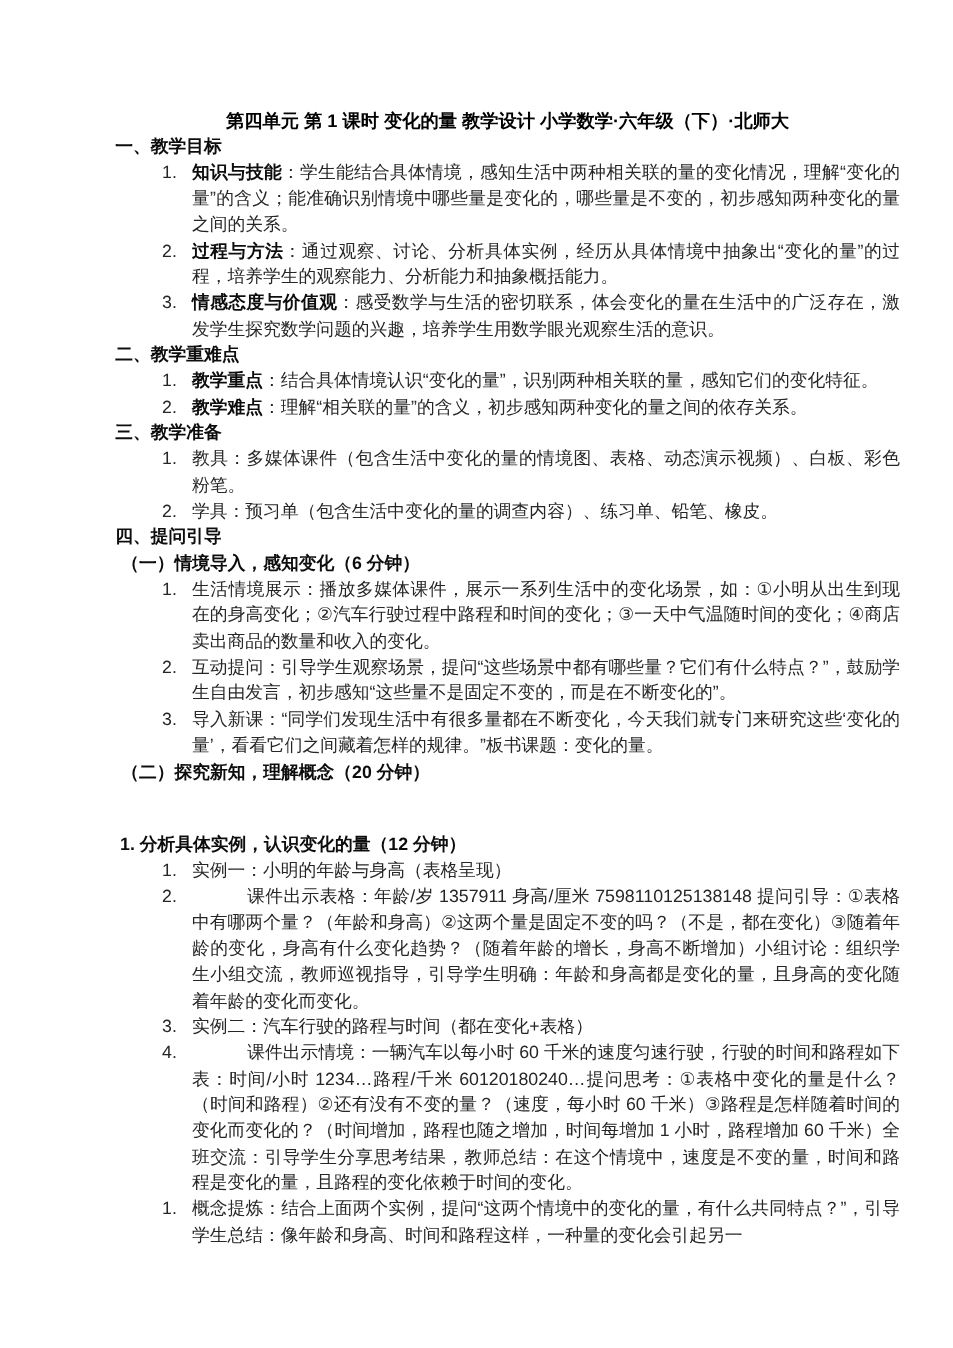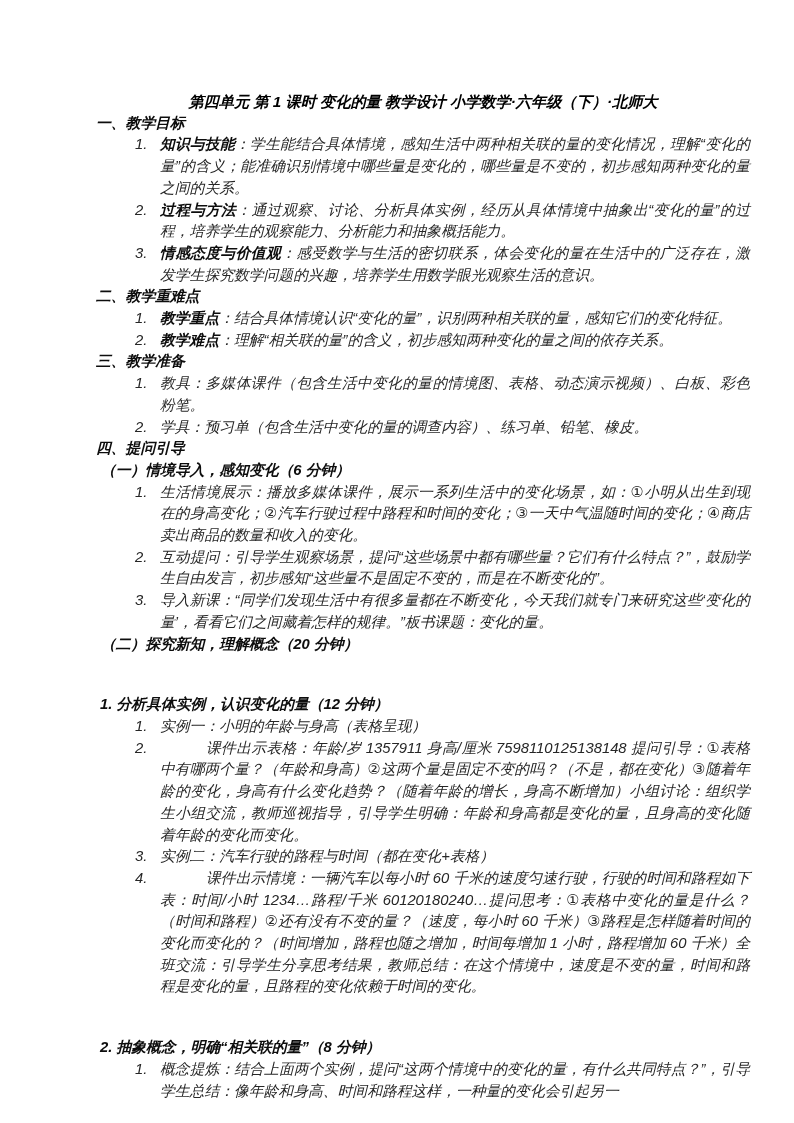--- a/index.html
+++ b/index.html
@@ -6,21 +6,20 @@
   body{
     width:794px;height:1123px;background:#ffffff;overflow:hidden;
     font-family:"Liberation Sans","DejaVu Sans",sans-serif;
     color:#262626;
     font-size:14.8px;line-height:21.7px;
   }
   .page{
     box-sizing:border-box;
     width:794px;height:1123px;
     padding:91px 44px 0 96px;
-    font-style:italic;
   }
   .doc-title{
     text-align:center;font-weight:bold;color:#000;
     font-size:15.2px;
   }
   .h1{font-weight:bold;color:#0d0d0d;}
   .h2{font-weight:bold;color:#0d0d0d;margin-left:5px;}
   .h3{font-weight:bold;color:#0d0d0d;margin-left:4px;margin-top:39px;}
   .li{
     position:relative;
@@ -110,20 +109,19 @@
   </div>
   <div class="li">
     <span class="num">3.</span>
     <span class="txt txt-block">实例二：汽车行驶的路程与时间（都在变化+表格）</span>
   </div>
   <div class="li tabbed">
     <span class="num">4.</span>
     <span class="txt txt-block">课件出示情境：一辆汽车以每小时 60 千米的速度匀速行驶，行驶的时间和路程如下表：时间/小时 1234…路程/千米 60120180240…提问思考：①表格中变化的量是什么？（时间和路程）②还有没有不变的量？（速度，每小时 60 千米）③路程是怎样随着时间的变化而变化的？（时间增加，路程也随之增加，时间每增加 1 小时，路程增加 60 千米）全班交流：引导学生分享思考结果，教师总结：在这个情境中，速度是不变的量，时间和路程是变化的量，且路程的变化依赖于时间的变化。</span>
   </div>
 
-  <div class="h3">2. 抽象概念，明确“相关联的量”（8 分钟）</div>
 
   <div class="li">
     <span class="num">1.</span>
     <span class="txt txt-block">概念提炼：结合上面两个实例，提问“这两个情境中的变化的量，有什么共同特点？”，引导学生总结：像年龄和身高、时间和路程这样，一种量的变化会引起另一</span>
   </div>
 
 </div>
 
 </body></html>

